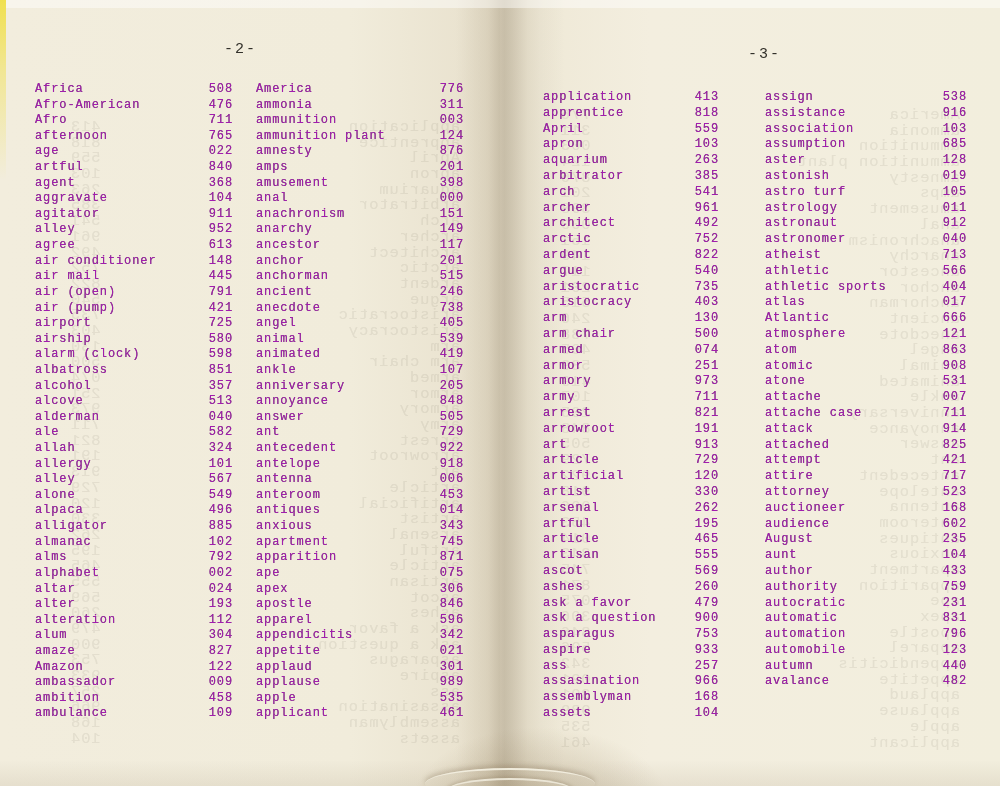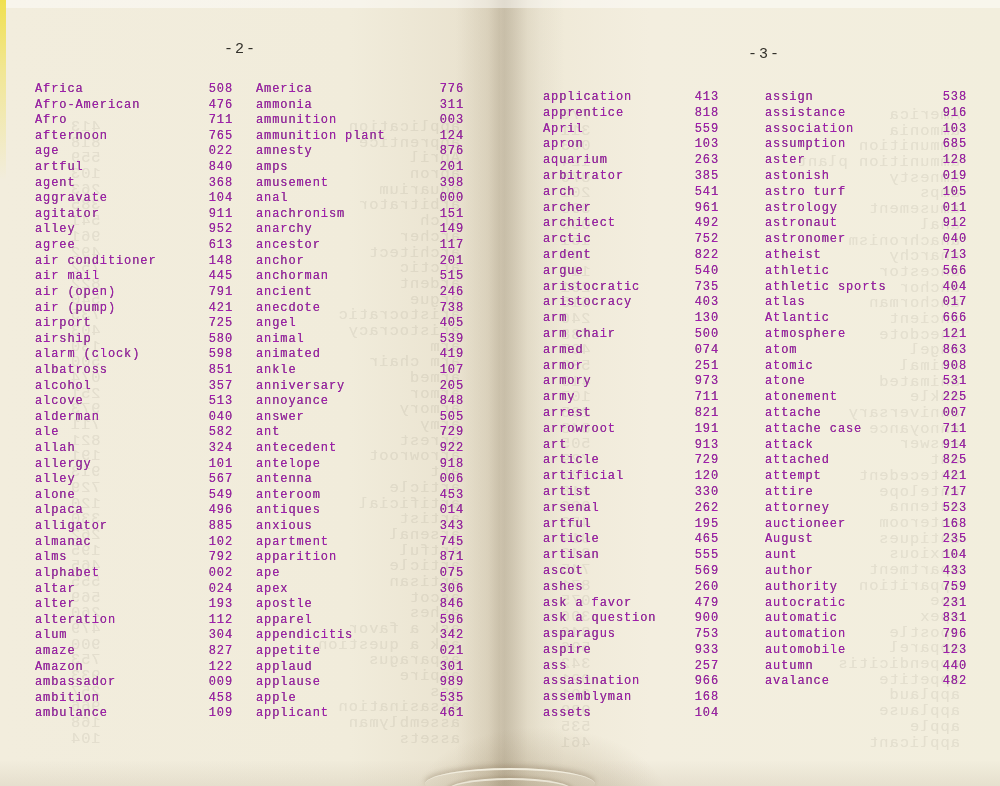--- a/index.html
+++ b/index.html
@@ -1187,24 +1187,20 @@
   <div class="row">
     <span class="word">atomic</span>
     <span class="num">908</span>
   </div>
 
   <div class="row">
     <span class="word">atone</span>
     <span class="num">531</span>
   </div>
 
-  <div class="row">
-    <span class="word">atonement</span>
-    <span class="num">225</span>
-  </div>
 
   <div class="row">
     <span class="word">attache</span>
     <span class="num">007</span>
   </div>
 
   <div class="row">
     <span class="word">attache case</span>
     <span class="num">711</span>
   </div>
@@ -1232,20 +1228,24 @@
   <div class="row">
     <span class="word">attorney</span>
     <span class="num">523</span>
   </div>
 
   <div class="row">
     <span class="word">auctioneer</span>
     <span class="num">168</span>
   </div>
 
+  <div class="row">
+    <span class="word">audience</span>
+    <span class="num">602</span>
+  </div>
 
   <div class="row">
     <span class="word">August</span>
     <span class="num">235</span>
   </div>
 
   <div class="row">
     <span class="word">aunt</span>
     <span class="num">104</span>
   </div>

